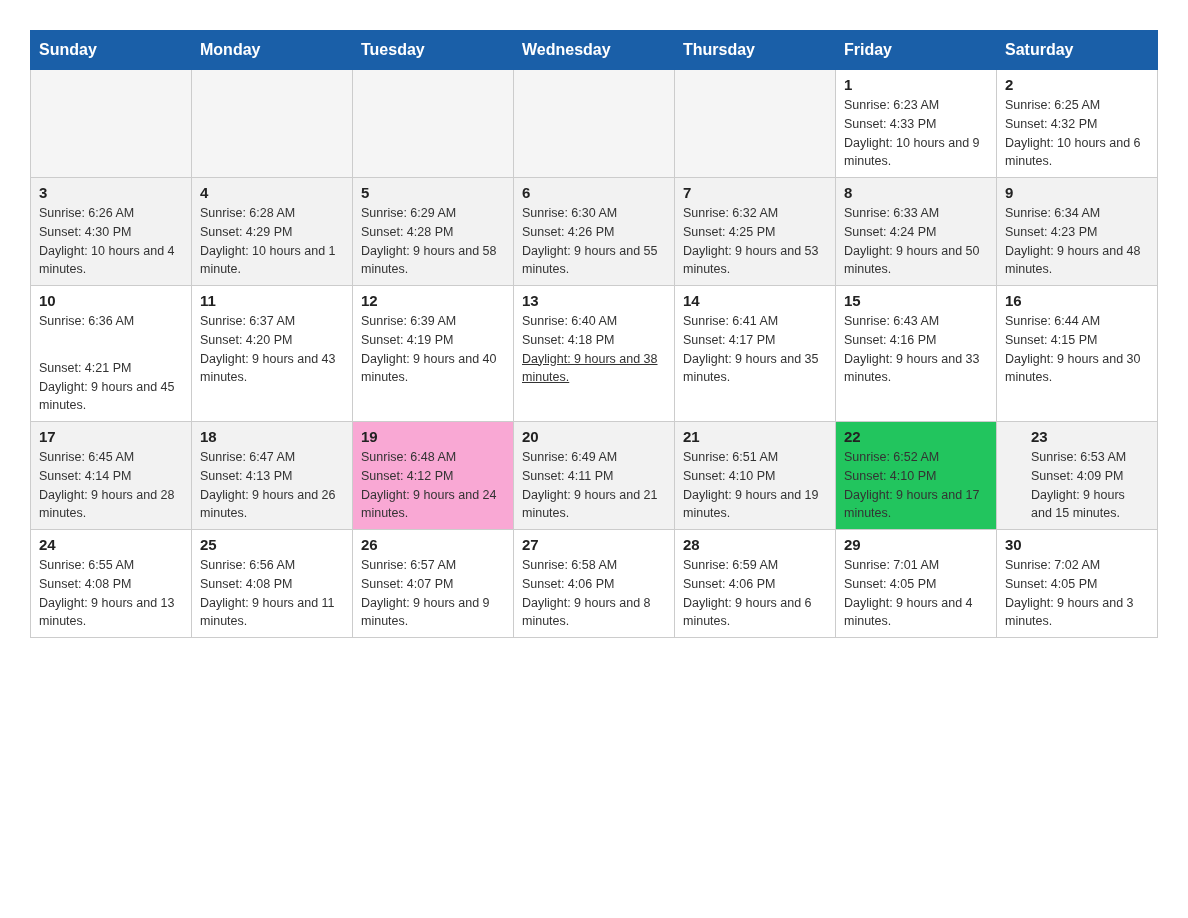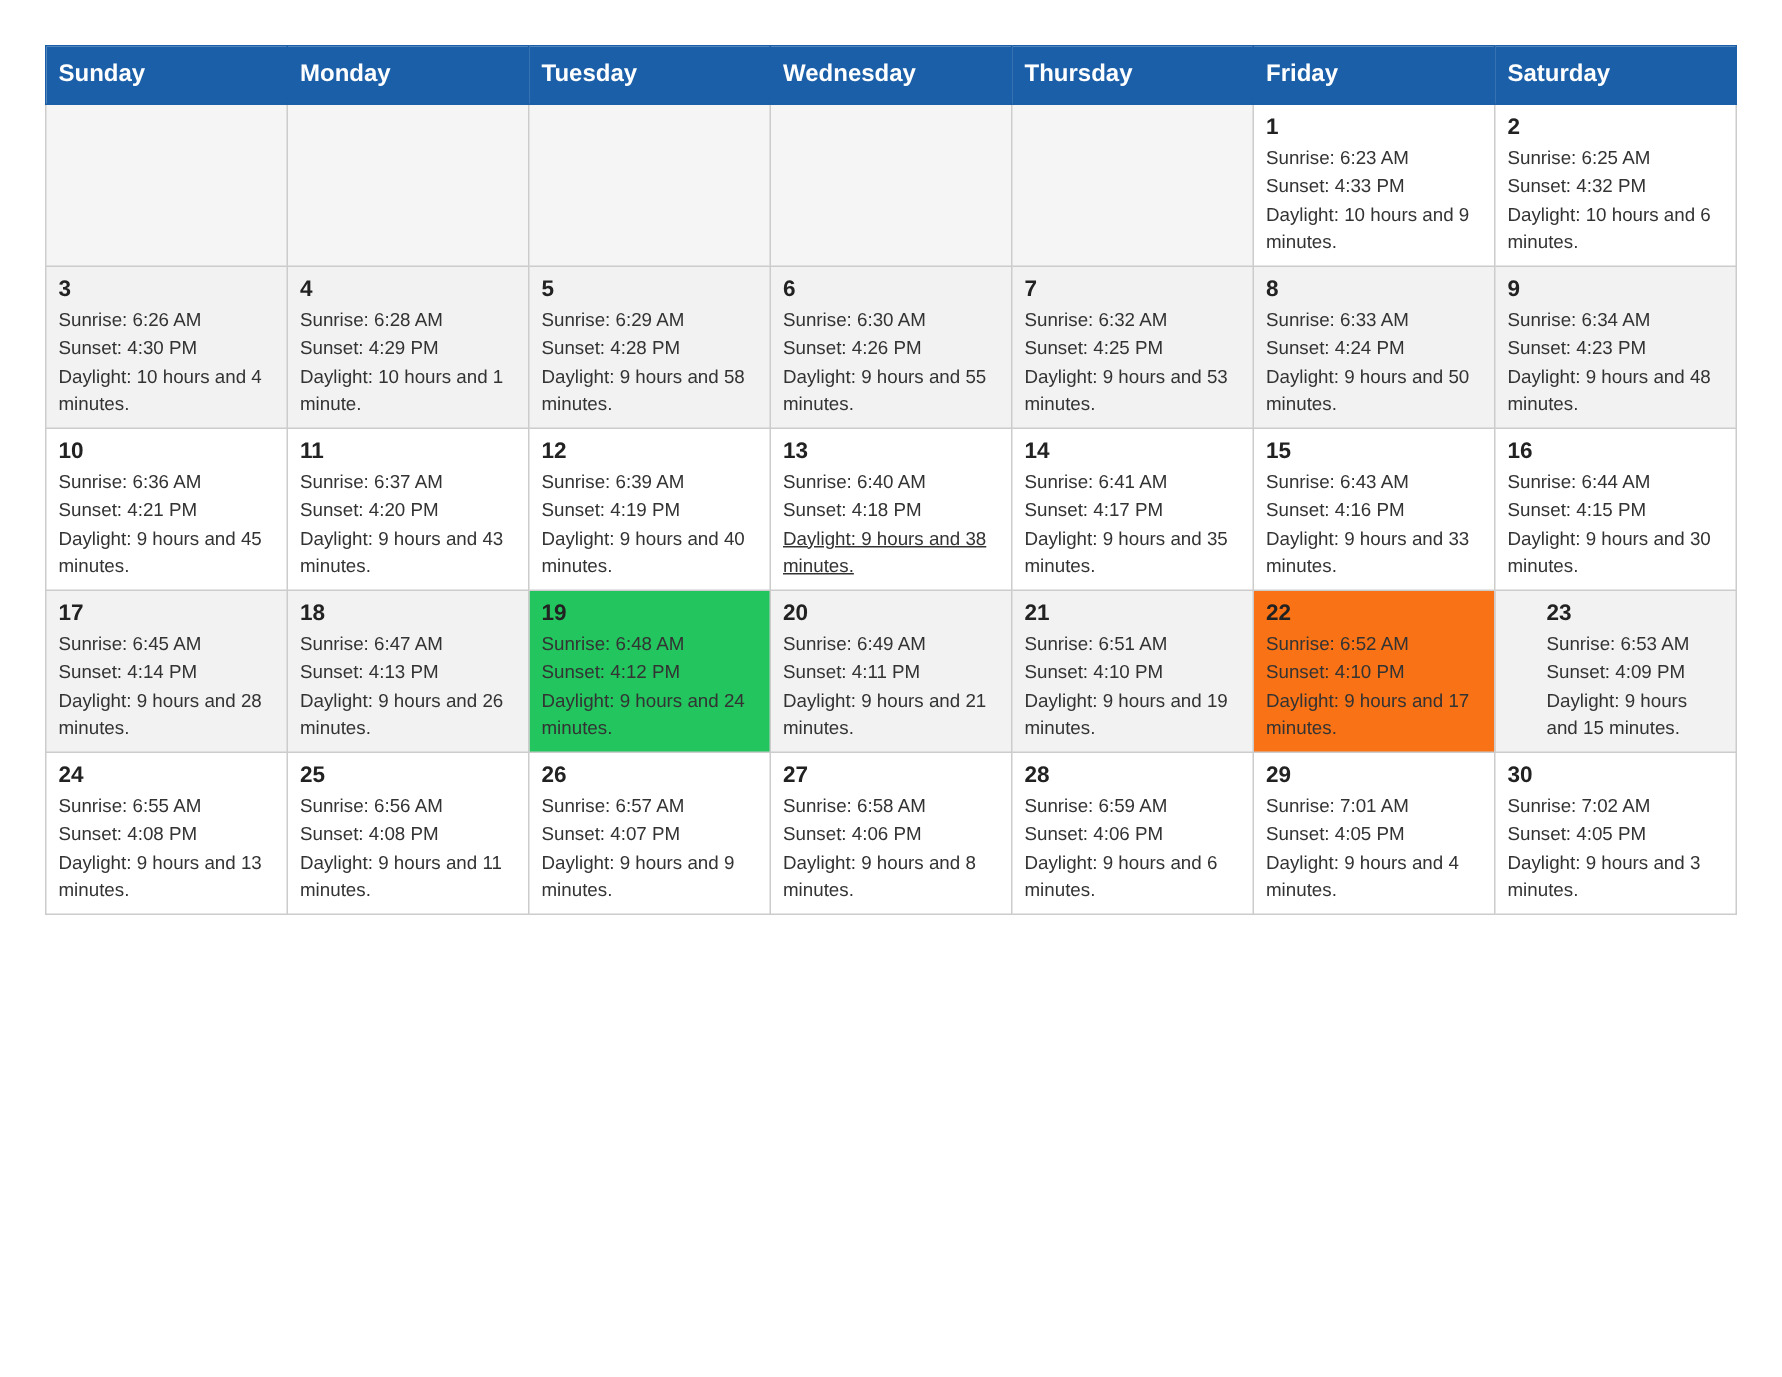--- a/index.html
+++ b/index.html
@@ -173,21 +173,21 @@
             <span style="display: block;">Sunset: 4:23 PM</span>
             <span style="display: block;">Daylight: 9 hours and 48 minutes.</span>
           </div>
         </td>
       </tr>
       <tr style="background: rgb(255, 255, 255);">
         <td>
           <span class="day-number">10</span>
           <div class="day-info">
             <span style="display: block;">Sunrise: 6:36 AM</span>
-            <span style="display: block;">Sunset: 4:21 PM</span>
+            <span style="display: block; margin-top: 28px;">Sunset: 4:21 PM</span>
             <span style="display: block;">Daylight: 9 hours and 45 minutes.</span>
           </div>
         </td>
         <td>
           <span class="day-number">11</span>
           <div class="day-info">
             <span style="display: block;">Sunrise: 6:37 AM</span>
             <span style="display: block;">Sunset: 4:20 PM</span>
             <span style="display: block;">Daylight: 9 hours and 43 minutes.</span>
           </div>
@@ -243,21 +243,21 @@
           </div>
         </td>
         <td style="background: rgb(242, 242, 242);">
           <span class="day-number">18</span>
           <div class="day-info">
             <span style="display: block;">Sunrise: 6:47 AM</span>
             <span style="display: block;">Sunset: 4:13 PM</span>
             <span style="display: block;">Daylight: 9 hours and 26 minutes.</span>
           </div>
         </td>
-        <td style="background: #22c55e;">
+        <td style="background: #f9a8d4;">
           <span class="day-number">19</span>
           <div class="day-info">
             <span style="display: block;">Sunrise: 6:48 AM</span>
             <span style="display: block;">Sunset: 4:12 PM</span>
             <span style="display: block;">Daylight: 9 hours and 24 minutes.</span>
           </div>
         </td>
         <td style="background: rgb(242, 242, 242);">
           <span class="day-number">20</span>
           <div class="day-info">
@@ -267,21 +267,21 @@
           </div>
         </td>
         <td style="background: rgb(242, 242, 242);">
           <span class="day-number">21</span>
           <div class="day-info">
             <span style="display: block;">Sunrise: 6:51 AM</span>
             <span style="display: block;">Sunset: 4:10 PM</span>
             <span style="display: block;">Daylight: 9 hours and 19 minutes.</span>
           </div>
         </td>
-        <td style="background: #f97316;">
+        <td style="background: #22c55e;">
           <span class="day-number">22</span>
           <div class="day-info">
             <span style="display: block;">Sunrise: 6:52 AM</span>
             <span style="display: block;">Sunset: 4:10 PM</span>
             <span style="display: block;">Daylight: 9 hours and 17 minutes.</span>
           </div>
         </td>
         <td style="background: rgb(242, 242, 242); padding-left: 34px;">
           <span class="day-number">23</span>
           <div class="day-info">

